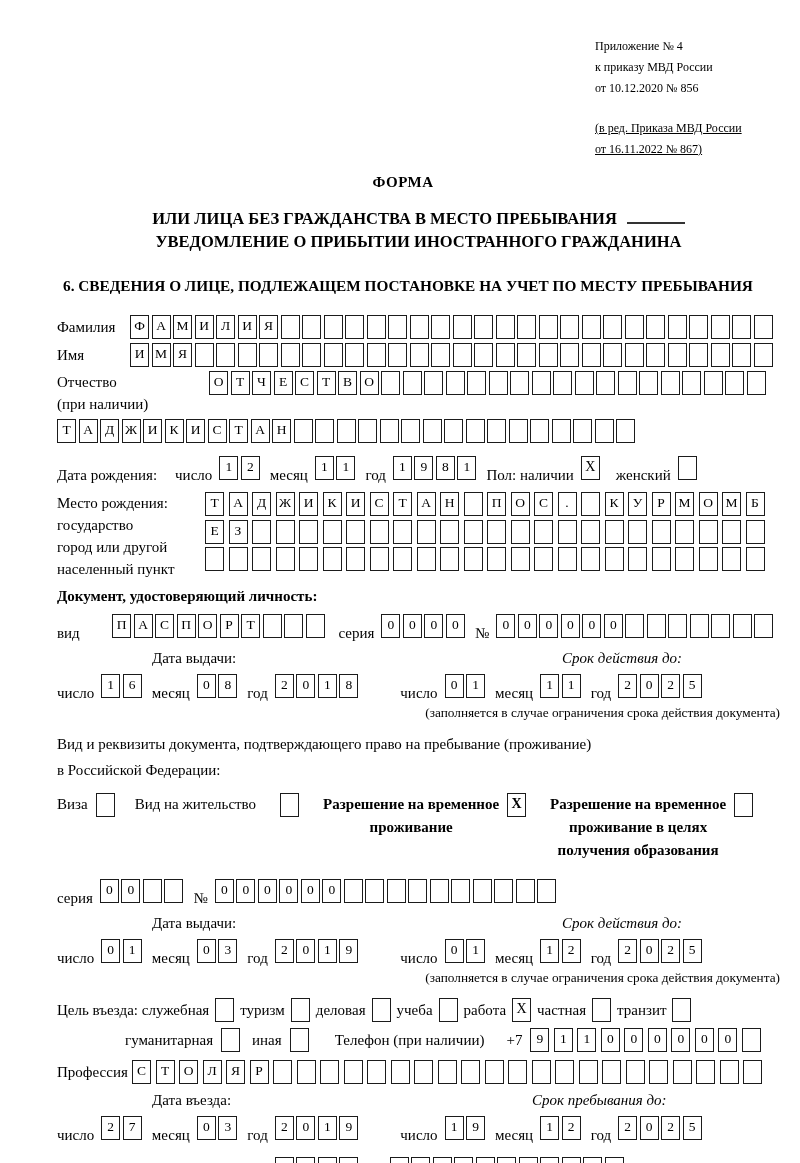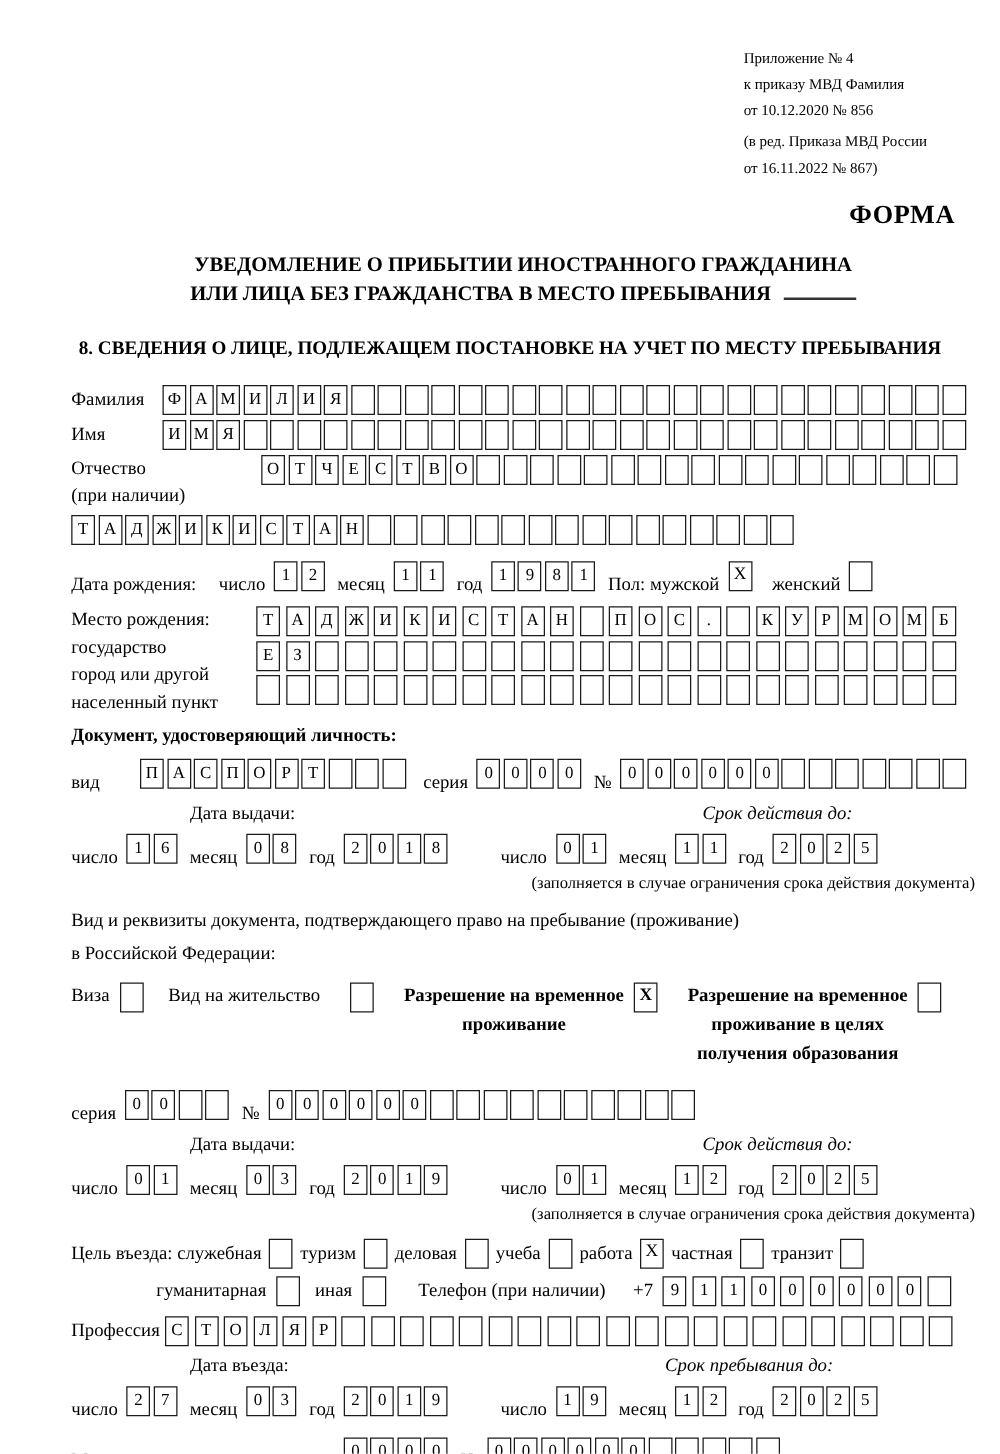--- a/index.html
+++ b/index.html
@@ -9,22 +9,22 @@
   
   .cells{display:inline-flex;gap:2.5px;vertical-align:middle;}
   .cells-wide{gap:4.5px;}
   .cell{box-sizing:border-box;display:inline-block;width:19px;height:24px;border:1.7px solid #1b1b1b;
         text-align:center;font-size:13.5px;line-height:20px;background:#fff;flex:0 0 auto;}
   .cb{box-sizing:border-box;display:inline-block;width:19px;height:24px;border:1.7px solid #1b1b1b;
       text-align:center;font-size:14px;line-height:20px;vertical-align:middle;flex:0 0 auto;}
   
   .annex-wrap{display:flex;justify-content:flex-end;}
   .annex{width:185px;font-size:12px;line-height:21px;}
-  .annex-note{margin-top:4px;}
-  .forma{text-align:right;font-weight:bold;margin:14px 16px 0 0;font-size:21px;letter-spacing:.5px;}
+  .annex-note{margin-top:19px;text-decoration:underline;}
+  .forma{text-align:center;font-weight:bold;margin:14px 31px 0 0;font-size:15px;letter-spacing:.5px;}
   .title{text-align:center;font-weight:bold;font-size:16.5px;line-height:23px;margin-top:16px;}
   .blank{display:inline-block;width:58px;border-bottom:2px solid #333;height:14px;margin-left:10px;}
   .section-heading{font-weight:bold;font-size:15.3px;margin-top:24px;margin-left:6px;}
   
   .row{display:flex;align-items:center;margin-top:4px;min-height:24px;}
   .row-top{align-items:flex-start;}
   .lblcol{flex:0 0 auto;line-height:22px;}
   .lbl{margin:16px 7px 0 0;white-space:nowrap;}
   .lbl-l{margin-left:10px;}
   .stack{display:flex;flex-direction:column;gap:3.5px;}
@@ -48,37 +48,37 @@
   .residence-text{margin-top:10px;line-height:26px;}
 </style>
 </head>
 <body>
 
 <div class="page">
 
   <div class="annex-wrap">
     <div class="annex">
       <div>Приложение № 4</div>
-      <div>к приказу МВД Фамилия</div>
+      <div>к приказу МВД России</div>
       <div>от 10.12.2020 № 856</div>
       <div class="annex-note">
         <div>(в ред. Приказа МВД России</div>
         <div>от 16.11.2022 № 867)</div>
       </div>
     </div>
   </div>
 
   <div class="forma">ФОРМА</div>
 
   <div class="title">
+    <div><span>ИЛИ ЛИЦА БЕЗ ГРАЖДАНСТВА В МЕСТО ПРЕБЫВАНИЯ</span><span class="blank"></span></div>
     <div>УВЕДОМЛЕНИЕ О ПРИБЫТИИ ИНОСТРАННОГО ГРАЖДАНИНА</div>
-    <div><span>ИЛИ ЛИЦА БЕЗ ГРАЖДАНСТВА В МЕСТО ПРЕБЫВАНИЯ</span><span class="blank"></span></div>
-  </div>
-
-  <div class="section-heading">8. СВЕДЕНИЯ О ЛИЦЕ, ПОДЛЕЖАЩЕМ ПОСТАНОВКЕ НА УЧЕТ ПО МЕСТУ ПРЕБЫВАНИЯ</div>
+  </div>
+
+  <div class="section-heading">6. СВЕДЕНИЯ О ЛИЦЕ, ПОДЛЕЖАЩЕМ ПОСТАНОВКЕ НА УЧЕТ ПО МЕСТУ ПРЕБЫВАНИЯ</div>
 
   <div class="row" style="margin-top:20px;">
     <span class="lblcol w73">Фамилия</span>
     <span class="cells">
         <span class="cell">Ф</span>
         <span class="cell">А</span>
         <span class="cell">М</span>
         <span class="cell">И</span>
         <span class="cell">Л</span>
         <span class="cell">И</span>
@@ -224,21 +224,21 @@
         <span class="cell">1</span>
         <span class="cell">1</span>
       </span>
     <span class="lbl lbl-l">год</span>
     <span class="cells">
         <span class="cell">1</span>
         <span class="cell">9</span>
         <span class="cell">8</span>
         <span class="cell">1</span>
       </span>
-    <span class="lbl lbl-l">Пол: мужской</span>
+    <span class="lbl lbl-l">Пол: наличии</span>
     <span class="cb">X</span>
     <span class="lbl lbl-l" style="margin-left:16px;">женский</span>
     <span class="cb"></span>
   </div>
 
   <div class="row row-top" style="margin-top:8px;">
     <span class="lblcol w148">
       <span>Место рождения:</span><br>
       <span>государство</span><br>
       <span>город или другой</span><br>

